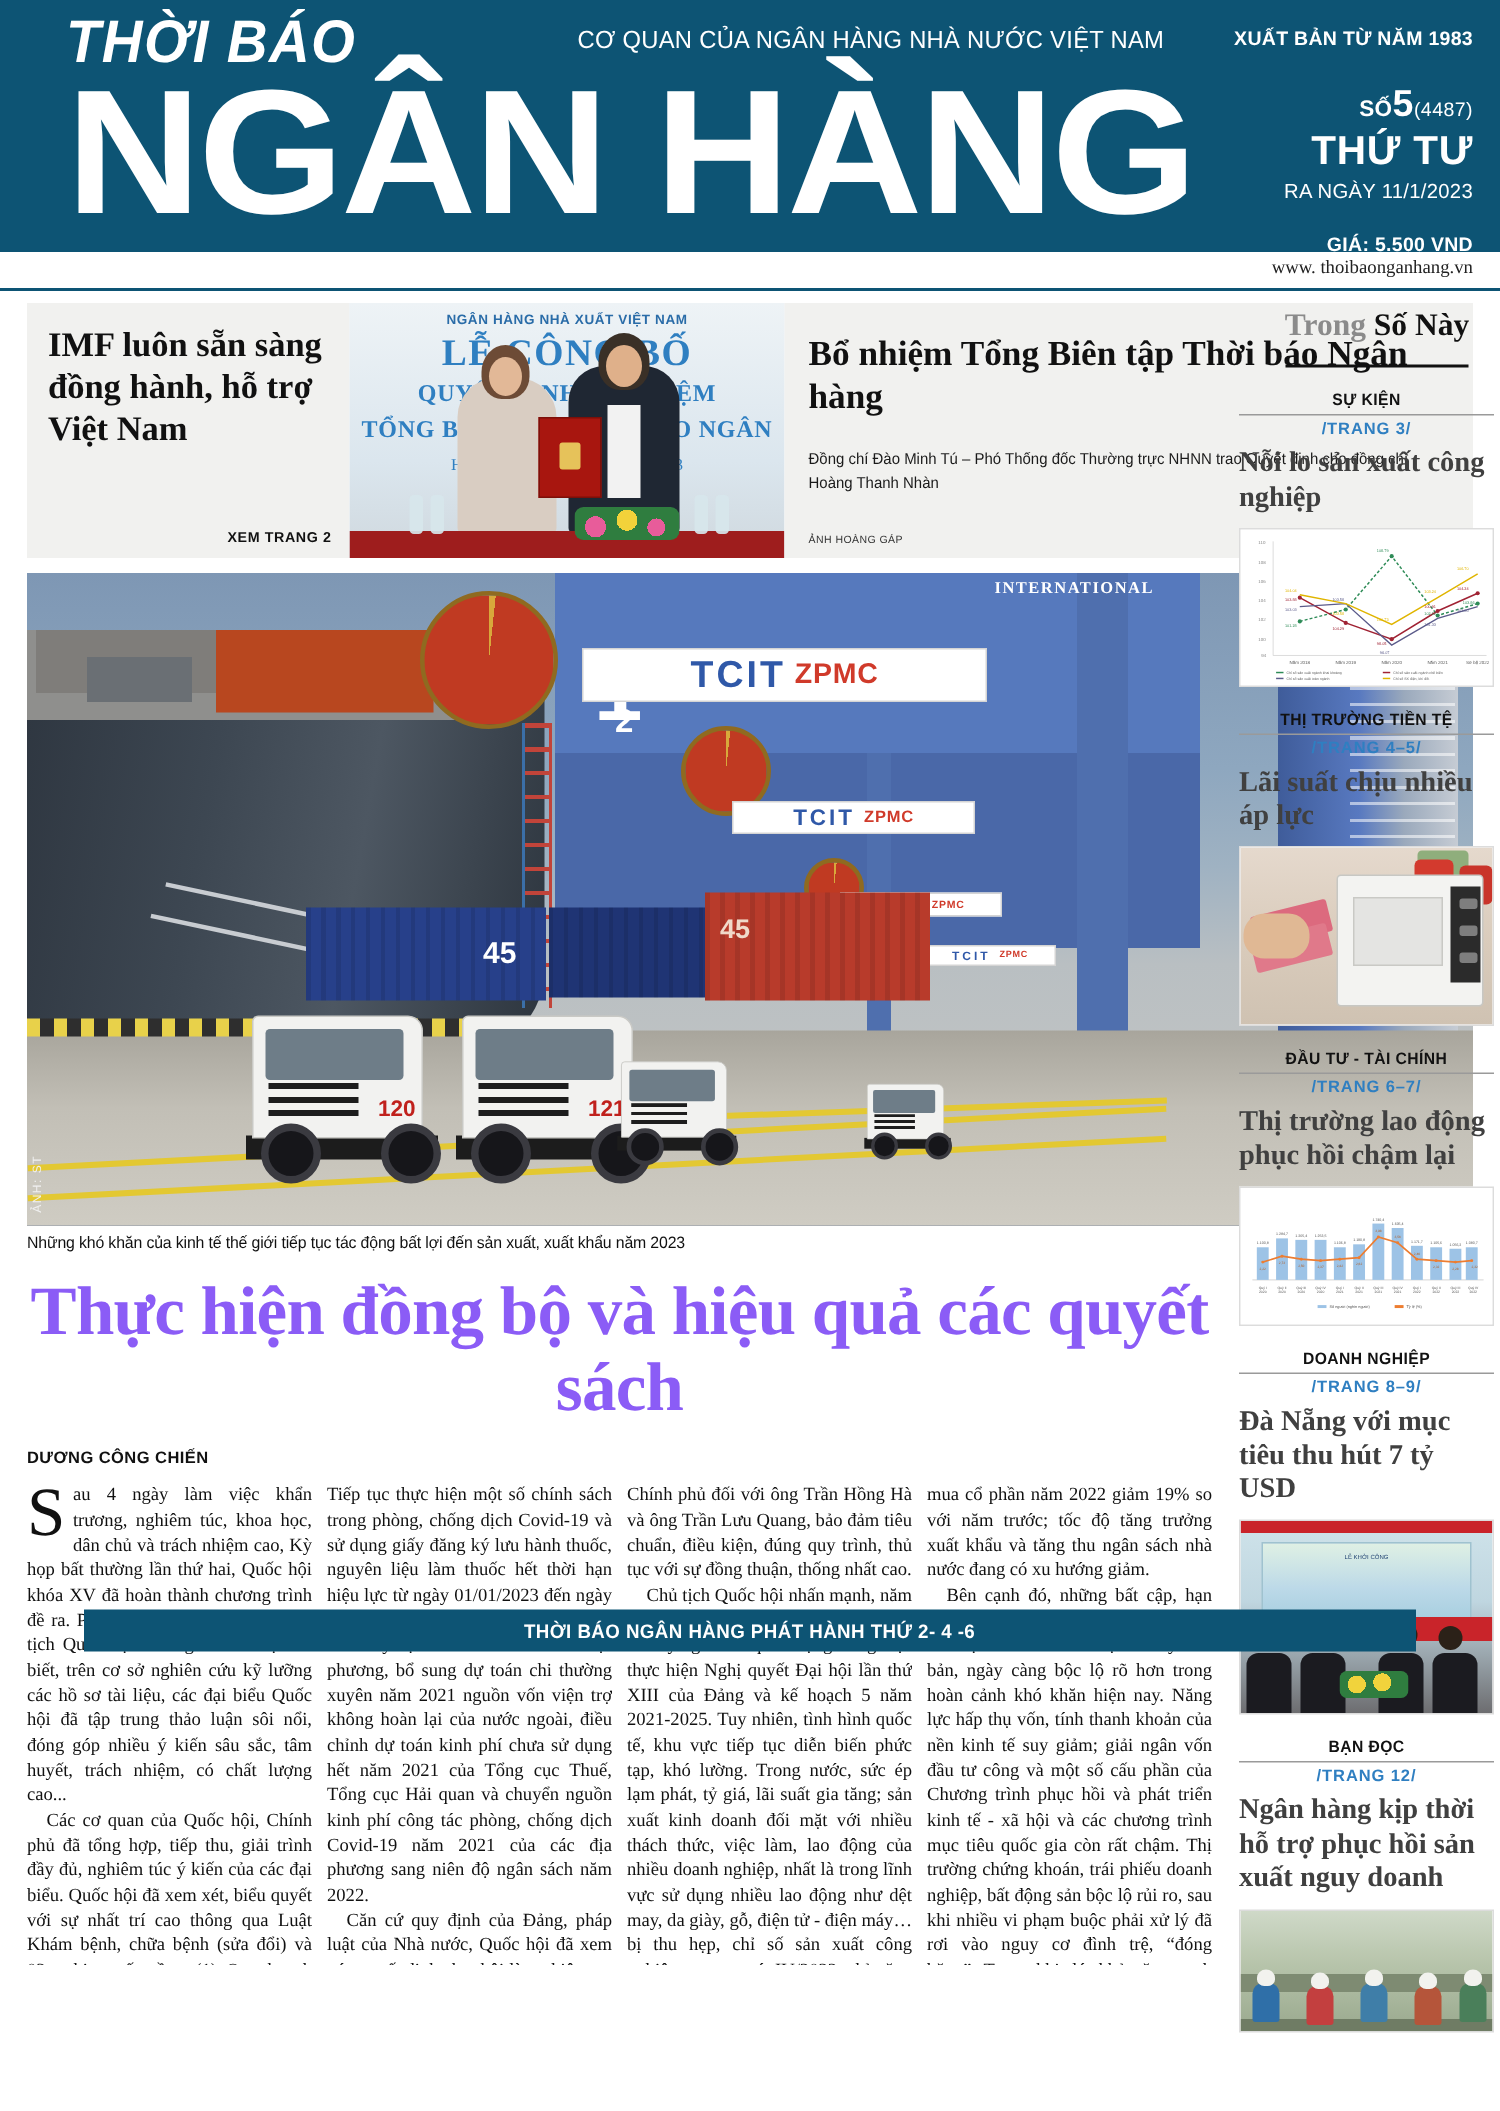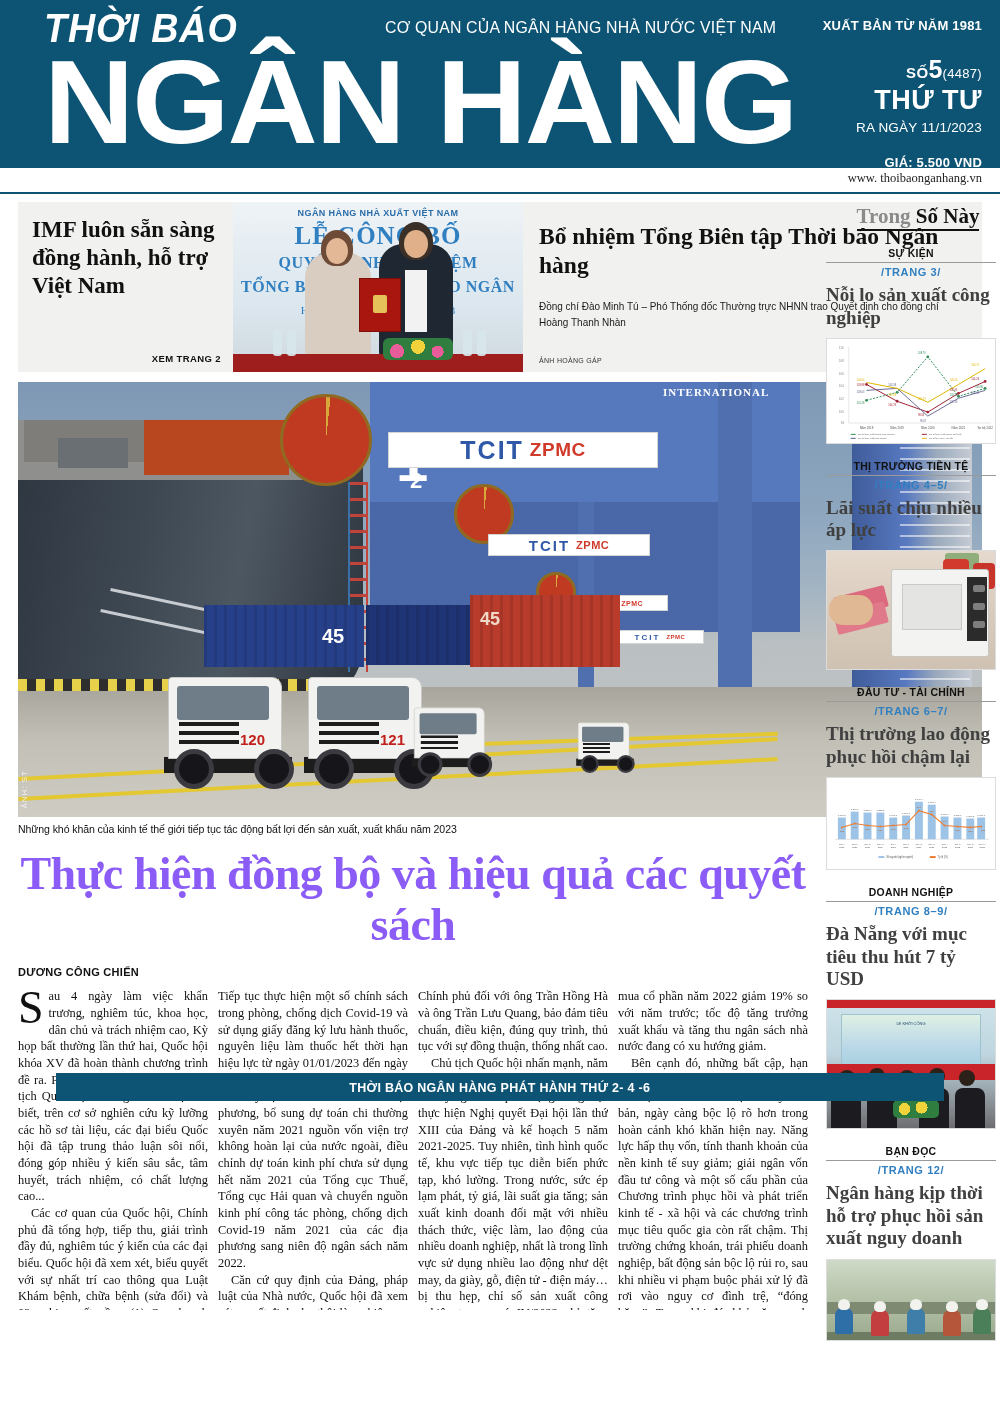--- a/index.html
+++ b/index.html
@@ -202,21 +202,21 @@
     background:repeating-linear-gradient(180deg,rgba(255,255,255,.55) 0 2px,transparent 2px 11px);}
   .quay{position:absolute;left:0;right:0;bottom:0;height:130px;background:linear-gradient(180deg,#a8a59c 0%,#c2bfb6 40%,#cfccc3 100%);}
   .quay-line{position:absolute;height:4px;background:#e3c832;}
   .curb{position:absolute;left:0;bottom:126px;width:300px;height:12px;
     background:repeating-linear-gradient(90deg,#e8d14a 0 9px,#2e2e2e 9px 18px);}
   .truck{position:absolute;bottom:28px;}
   .truck .cab{position:absolute;bottom:30px;width:112px;height:80px;background:#f2f2f0;border:1px solid #c9c9c5;border-radius:4px 10px 0 0;}
   .truck .win{position:absolute;left:8px;top:8px;width:92px;height:34px;background:#6e7d88;border-radius:3px;}
   .truck .grill{position:absolute;left:10px;bottom:10px;width:60px;height:26px;
     background:repeating-linear-gradient(180deg,#1d1d1d 0 4px,#f2f2f0 4px 9px);}
-  .truck .num{position:absolute;right:16px;bottom:10px;font-family:"Liberation Sans",sans-serif;font-weight:bold;color:#c0211c;font-size:15px;}
+  .truck .num{position:absolute;right:4px;bottom:10px;font-family:"Liberation Sans",sans-serif;font-weight:bold;color:#c0211c;font-size:15px;}
   .truck .chassis{position:absolute;bottom:16px;left:-4px;width:128px;height:16px;background:#1c1c1c;}
   .truck .wheel1,.truck .wheel2{position:absolute;bottom:0;width:30px;height:30px;background:#16161a;border-radius:50%;border:5px solid #3a3a40;}
   .cont{position:absolute;}
   .cont .body{width:100%;height:100%;background:repeating-linear-gradient(90deg,rgba(0,0,0,.10) 0 3px,transparent 3px 10px);}
   .photo-credit{position:absolute;left:2px;bottom:8px;writing-mode:vertical-rl;transform:rotate(180deg);
     font-family:"Liberation Sans",sans-serif;font-size:8px;color:#f0f0f0;letter-spacing:1px;}
   .photo-cap{
     margin:6px 18px 0 18px;
     font-family:"Liberation Sans", sans-serif;
     font-size:11px;color:#111;letter-spacing:-0.1px;
@@ -276,21 +276,21 @@
     left:826px;top:205px;width:170px;
   }
   .sb-title{
     text-align:center;
     font-family:"Liberation Serif", serif;
     font-weight:bold;font-size:21px;
     border-bottom:2px solid #111;
     display:inline-block;
     line-height:1.1;
     margin:0 0 0 14px;
-    padding-bottom:1px;
+    padding-bottom:15px;
   }
   .sb-title .g{color:#8b8b8b;}
   .sb-title .b{color:#111;}
   .sb-sec{margin-top:16px;}
   .sb-kicker{
     text-align:center;
     font-family:"Liberation Sans", sans-serif;
     font-weight:bold;font-size:11px;letter-spacing:0.3px;color:#111;
     padding-bottom:3px;
     transform:scaleX(0.95);
@@ -361,21 +361,21 @@
 
 <div class="page">
 
   <div class="masthead">
     <div class="mast-left">
       <div class="mast-thoibao">THỜI BÁO</div>
       <div class="mast-nganhang">NGÂN HÀNG</div>
     </div>
     <div class="mast-center">CƠ QUAN CỦA NGÂN HÀNG NHÀ NƯỚC VIỆT NAM</div>
     <div class="mast-right">
-      <div class="mast-since">XUẤT BẢN TỪ NĂM 1981</div>
+      <div class="mast-since">XUẤT BẢN TỪ NĂM 1983</div>
       <div class="mast-issue">
         <span>SỐ</span><span class="big">5</span><span class="small">(4487)</span>
       </div>
       <div class="mast-day">THỨ TƯ</div>
       <div class="mast-date">RA NGÀY 11/1/2023</div>
       <div class="mast-price">GIÁ: 5.500 VND</div>
     </div>
   </div>
 
   <div class="website-bar">

